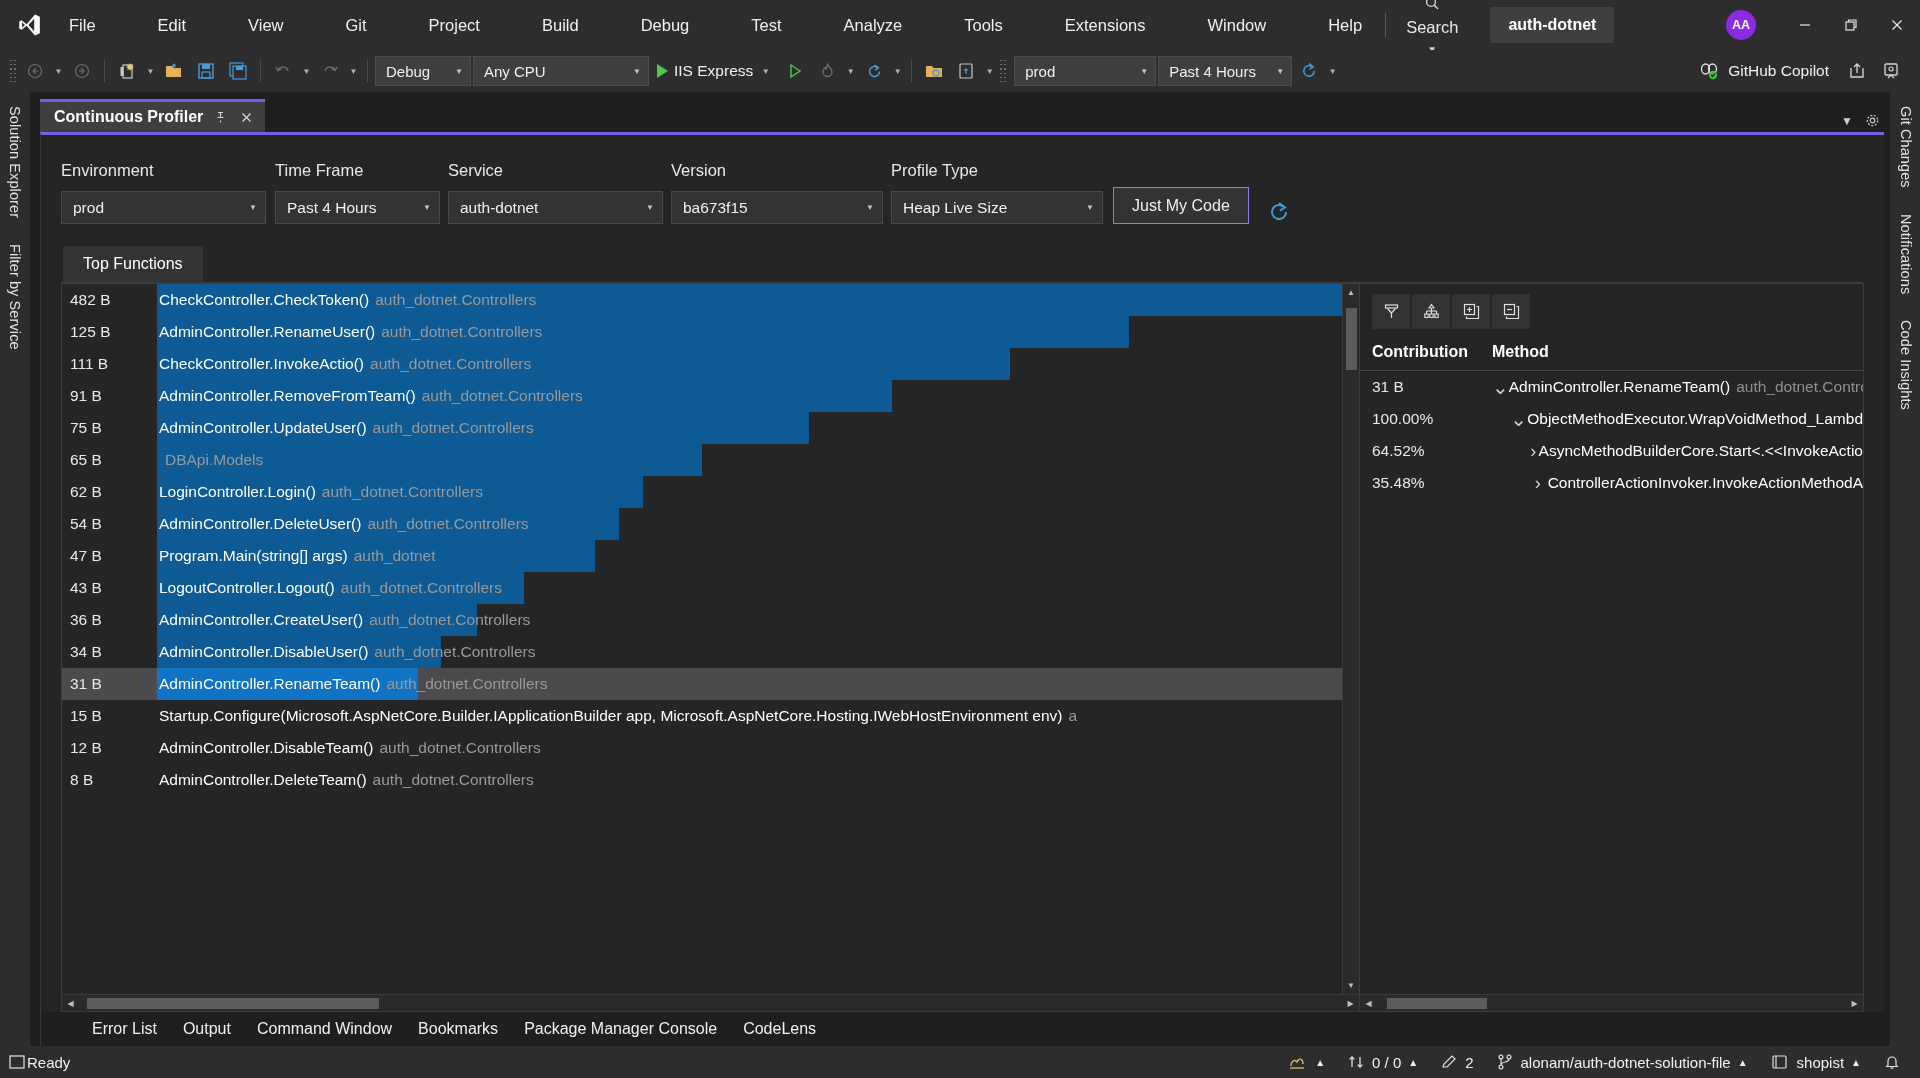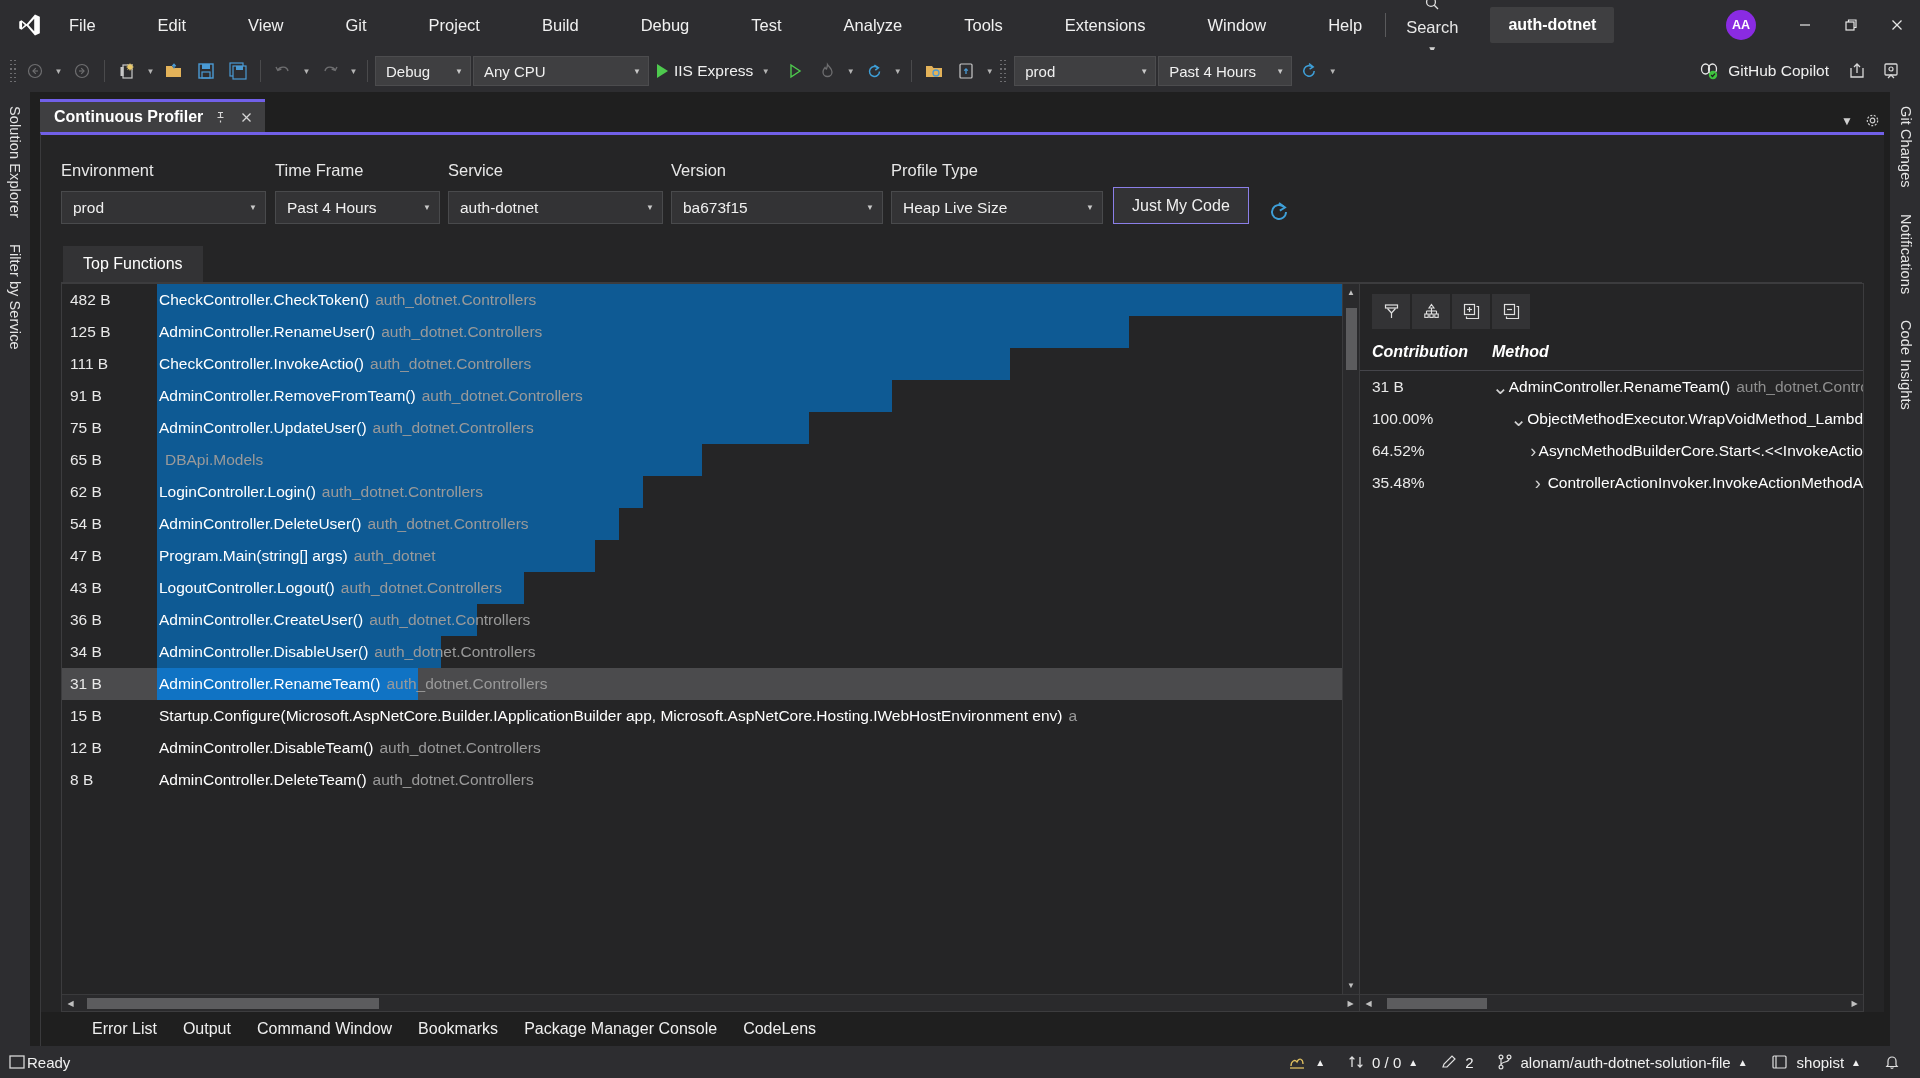--- a/index.html
+++ b/index.html
@@ -178,21 +178,21 @@
     border: 1px solid #3c3c3e;
   }
   .rp-toolbar { display: flex; padding: 10px 10px 0 12px; gap: 0; }
   .rp-tool {
     width: 38px; height: 35px; display: flex; align-items: center; justify-content: center;
     background: #333335; color: #e0e0e0; cursor: default;
   }
   .rp-tool + .rp-tool { margin-left: 2px; }
   .rp-head {
     display: flex; font-size: 16px; font-weight: bold; color: #ffffff;
-    padding: 14px 0 9px 12px; border-bottom: 1px solid #45454a; font-style: italic;
+    padding: 14px 0 9px 12px; border-bottom: 1px solid #45454a;
   }
   .rp-head .c1 { width: 120px; flex: 0 0 120px; }
   .rp-rows { flex: 1; min-height: 0; overflow: hidden; }
   .rp-row {
     display: flex; align-items: center; height: 32px;
     font-size: 15.5px; padding-left: 12px; cursor: default; white-space: nowrap;
   }
   .rp-row .c1 { width: 120px; flex: 0 0 120px; color: #e9e9e9; }
   .rp-row .c2 { display: flex; align-items: center; min-width: 0; overflow: hidden; }
   .chev { color: #d2d2d2; font-size: 13px; width: 22px; display:inline-flex; justify-content:center; }

